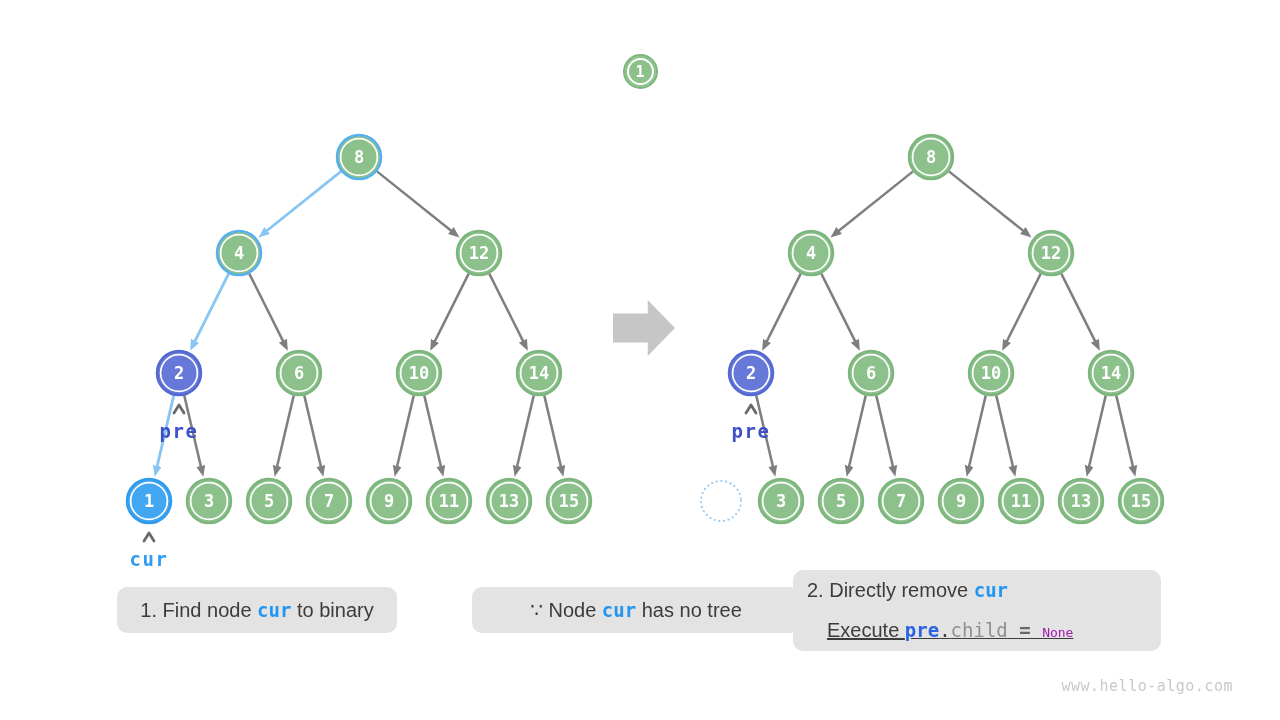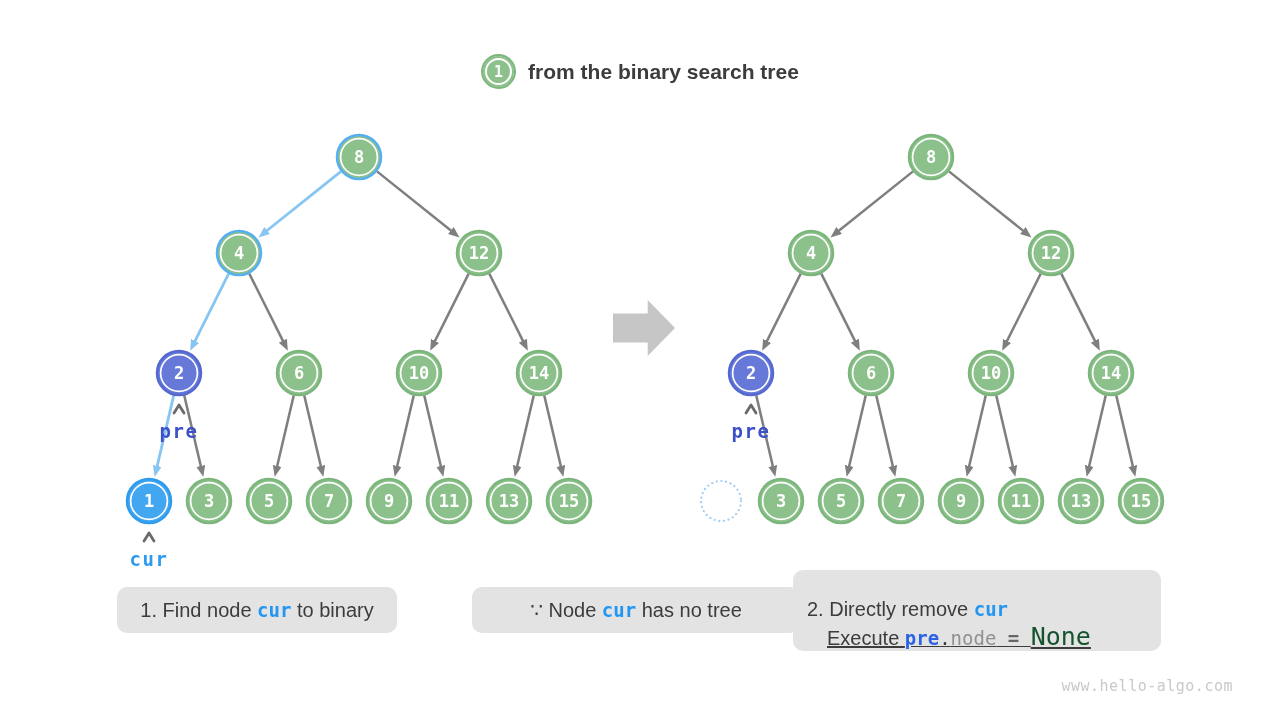--- a/index.html
+++ b/index.html
@@ -19,31 +19,31 @@
   
   .transition-arrow{position:absolute;left:613px;top:300px;width:62px;height:56px;background:#c6c6c6;
       clip-path:polygon(0 24%,56% 24%,56% 0,100% 50%,56% 100%,56% 76%,0 76%);}
 
   
   .caption{position:absolute;background:#e3e3e3;border-radius:10px;color:#3c3c3c;font-size:20px;
            display:flex;align-items:center;justify-content:center;white-space:pre;}
   #caption-step1{left:117px;top:587px;width:280px;height:46px;}
   #caption-no-child{left:472px;top:587px;width:328px;height:46px;}
   #caption-step2{left:793px;top:570px;width:368px;height:81px;flex-direction:column;
-                 align-items:flex-start;box-sizing:border-box;padding-left:14px;gap:1px;justify-content:flex-end;}
+                 align-items:flex-start;box-sizing:border-box;padding-left:14px;gap:17px;}
   .cap-line{display:flex;align-items:baseline;white-space:pre;}
   .cap-line.indented{padding-left:20px;text-decoration:underline;}
 
   .seg.text{color:#3c3c3c;}
   .seg.code-blue{color:#2196f3;font-family:"DejaVu Sans Mono",monospace;font-weight:bold;font-size:19px;}
   .seg.code-indigo{color:#2b63e4;font-family:"DejaVu Sans Mono",monospace;font-weight:bold;font-size:19px;}
   .seg.code-dark{color:#3c3c3c;font-family:"DejaVu Sans Mono",monospace;font-size:19px;}
   .seg.code-gray{color:#909090;font-family:"DejaVu Sans Mono",monospace;font-size:19px;}
   .seg.code-mid{color:#666666;font-family:"DejaVu Sans Mono",monospace;font-weight:bold;font-size:19px;}
-  .seg.code-light{color:#14532d;font-family:"DejaVu Sans Mono",monospace;font-size:25px;}
+  .seg.code-light{color:#a21caf;font-family:"DejaVu Sans Mono",monospace;font-size:13px;}
 
   .watermark{position:absolute;right:47px;top:677px;font-family:"DejaVu Sans Mono",monospace;
              font-size:15px;color:#c9c9c9;letter-spacing:.5px;}
 </style>
 </head>
 <body>
 
 <div class="canvas">
 
   <svg id="tree-svg" width="1280" height="720">
@@ -237,26 +237,25 @@
         </g>
         <path d="M 746 413 L 751 405 L 756 413" fill="none" stroke="#6a6a6a" stroke-width="2.8" stroke-linecap="round" stroke-linejoin="round"></path>
         <text x="751" y="438" text-anchor="middle" fill="#3c50c8" font-size="19" font-weight="bold" letter-spacing="1.5" font-family="&quot;DejaVu Sans Mono&quot;, monospace">pre</text>
       </g>
   </svg>
 
   <div class="title">
     <span class="mini-node">
         <span>1</span>
       </span>
-    <span>from the binary search tree</span>
   </div>
 
   <div class="transition-arrow"></div>
 
   <div class="caption" id="caption-step1"><span class="seg text">1. Find node </span><span class="seg code-blue">cur</span><span class="seg text"> to binary</span></div>
   <div class="caption" id="caption-no-child"><span class="seg text">∵ Node </span><span class="seg code-blue">cur</span><span class="seg text"> has no tree</span></div>
   <div class="caption" id="caption-step2">
     <div class="cap-line" id="step2-line1"><span class="seg text">2. Directly remove </span><span class="seg code-blue">cur</span></div>
-    <div class="cap-line indented" id="step2-line2"><span class="seg text">Execute </span><span class="seg code-indigo">pre</span><span class="seg code-dark">.</span><span class="seg code-gray">node</span><span class="seg code-mid"> = </span><span class="seg code-light">None</span></div>
+    <div class="cap-line indented" id="step2-line2"><span class="seg text">Execute </span><span class="seg code-indigo">pre</span><span class="seg code-dark">.</span><span class="seg code-gray">child</span><span class="seg code-mid"> = </span><span class="seg code-light">None</span></div>
   </div>
 
   <div class="watermark">www.hello-algo.com</div>
 </div>
 
 </body></html>

